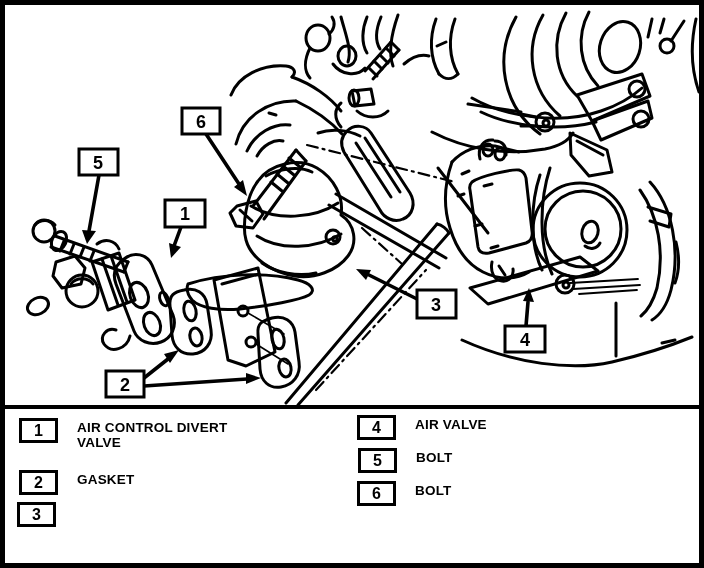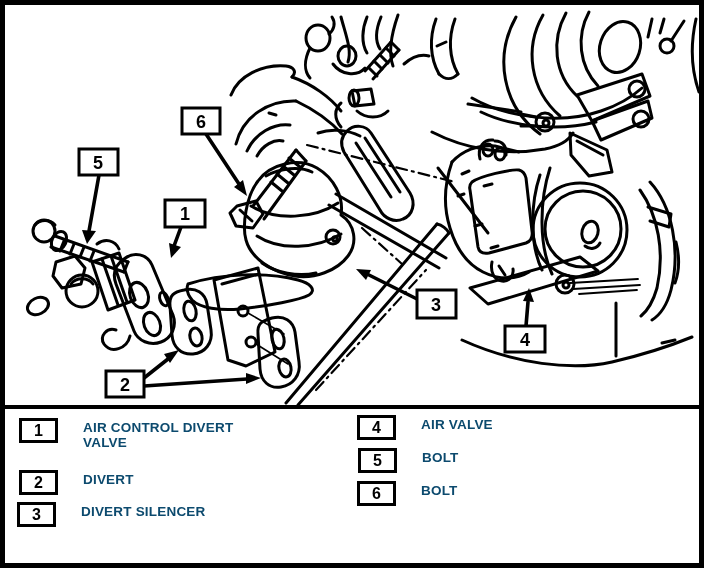--- a/index.html
+++ b/index.html
@@ -20,23 +20,23 @@
   }
   .lrow{position:absolute;display:flex;align-items:flex-start;}
   .nbox{
     display:flex;align-items:center;justify-content:center;
     width:33px;height:19px;
     border:3px solid #000;background:#fff;
     font-weight:bold;font-size:16px;color:#000;
     flex:0 0 auto;
   }
   .llabel{
-    margin-left:25px;margin-top:2px;
+    margin-left:19px;margin-top:2px;
     font-weight:bold;font-size:13.5px;line-height:15px;
-    letter-spacing:.2px;color:#0c4a6e;
+    letter-spacing:.2px;color:#000000;
   }
   .w160{width:170px;}
   svg text.co{
     font-family:"Liberation Sans",sans-serif;
     font-weight:bold;font-size:18px;fill:#000;
     text-anchor:middle;dominant-baseline:central;
   }
 </style>
 </head>
 <body>
@@ -292,26 +292,25 @@
 
   <div class="legend">
 
     <div class="lrow" style="left:14px;top:9px;">
       <span class="nbox">1</span>
       <span class="llabel w160">AIR CONTROL DIVERT VALVE</span>
     </div>
 
     <div class="lrow" style="left:14px;top:61px;">
       <span class="nbox">2</span>
-      <span class="llabel">DIVERT</span>
+      <span class="llabel">GASKET</span>
     </div>
 
     <div class="lrow" style="left:12px;top:93px;">
       <span class="nbox">3</span>
-      <span class="llabel">DIVERT SILENCER</span>
     </div>
 
     <div class="lrow" style="left:352px;top:6px;">
       <span class="nbox">4</span>
       <span class="llabel">AIR VALVE</span>
     </div>
 
     <div class="lrow" style="left:353px;top:39px;">
       <span class="nbox">5</span>
       <span class="llabel">BOLT</span>

